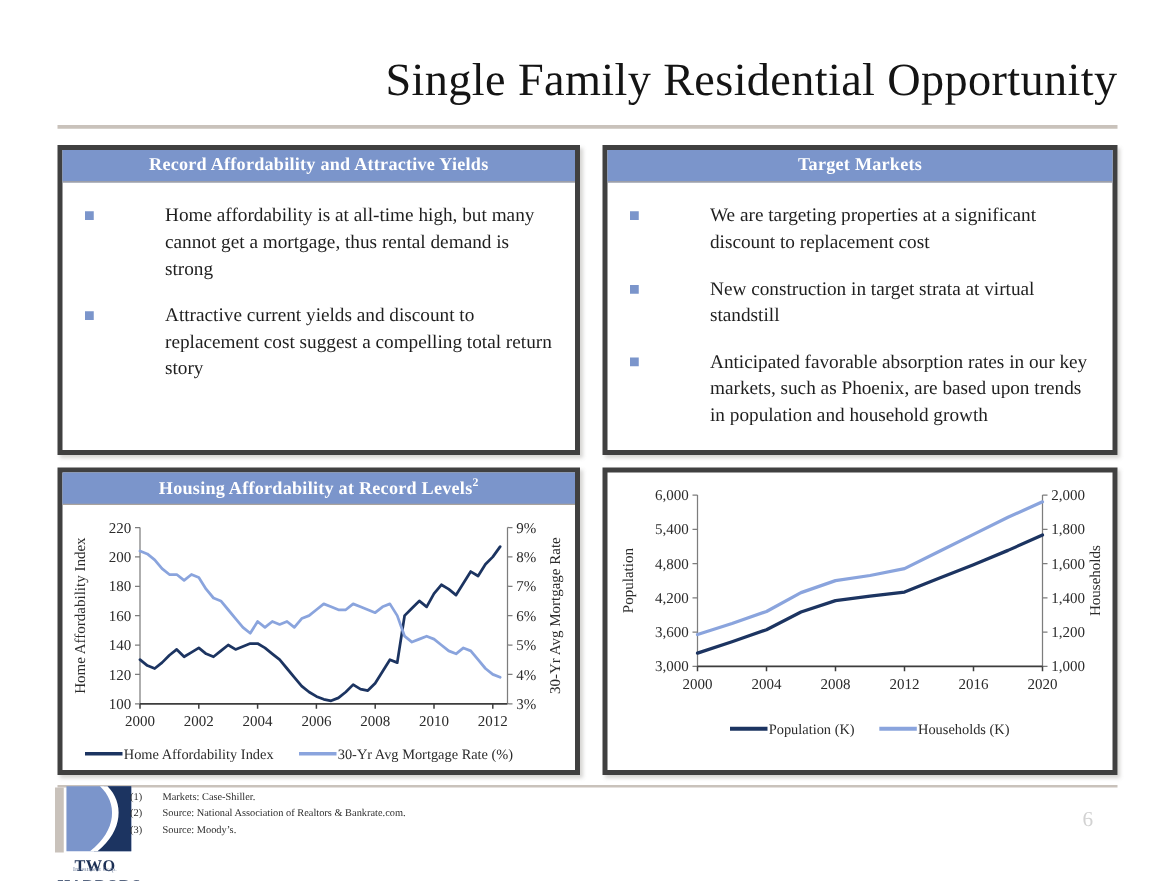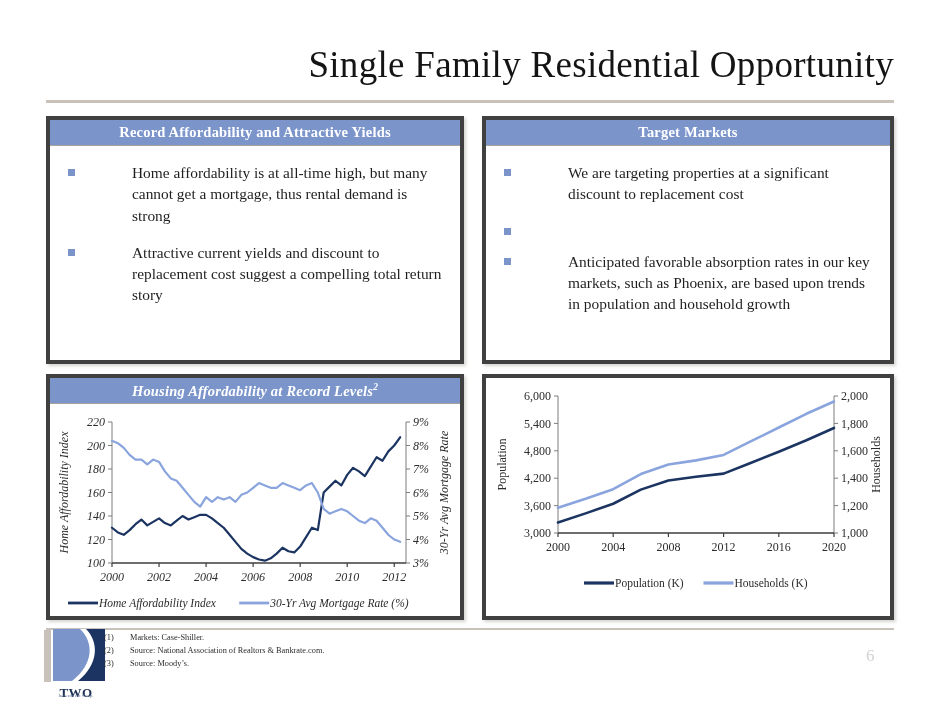--- a/index.html
+++ b/index.html
@@ -28,21 +28,21 @@
   
   .panel{
     position:absolute;
     background:#ffffff;
     border:4px solid #404040;
     box-shadow:2px 2px 3px rgba(120,115,110,.30);
     box-sizing:border-box;
   }
   #panel-tl{left:46px; top:116px; width:418px; height:248px;}
   #panel-tr{left:482px;top:116px; width:412px; height:248px;}
-  #panel-bl{left:46px; top:374px; width:418px; height:246px;font-style:italic;}
+  #panel-bl{left:46px; top:374px; width:418px; height:246px;}
   #panel-br{left:482px;top:374px; width:412px; height:246px;}
 
   .panel-header{
     height:25px;
     background:#7b95cb;
     border-bottom:1px solid #a9a39d;
     display:flex;align-items:center;justify-content:center;
     color:#ffffff;font-size:14.5px;font-weight:bold;
     letter-spacing:.2px;
   }
@@ -118,20 +118,21 @@
   <div class="panel-header">
     <span>Target Markets</span>
   </div>
   <div class="bullets">
     <div class="bullet-row">
       <span class="bullet-mark"></span>
       <span class="bullet-text">We are targeting properties at a significant discount to replacement cost</span>
     </div>
     <div class="bullet-row">
       <span class="bullet-mark"></span>
+      <span class="bullet-text">New construction in target strata at virtual standstill</span>
     </div>
     <div class="bullet-row">
       <span class="bullet-mark"></span>
       <span class="bullet-text">Anticipated favorable absorption rates in our key markets, such as Phoenix, are based upon trends in population and household growth</span>
     </div>
   </div>
 </div>
 
 <div class="panel" id="panel-bl">
   <div class="panel-header">

